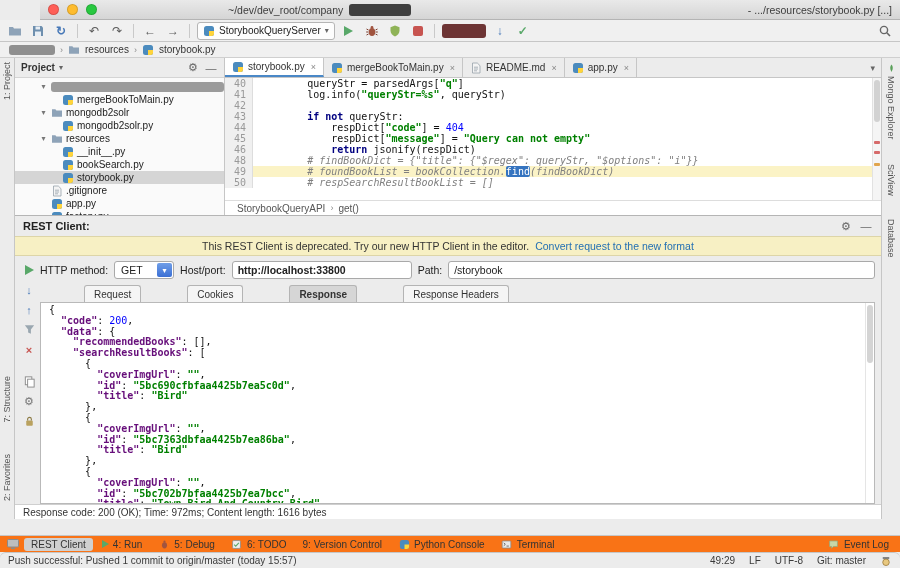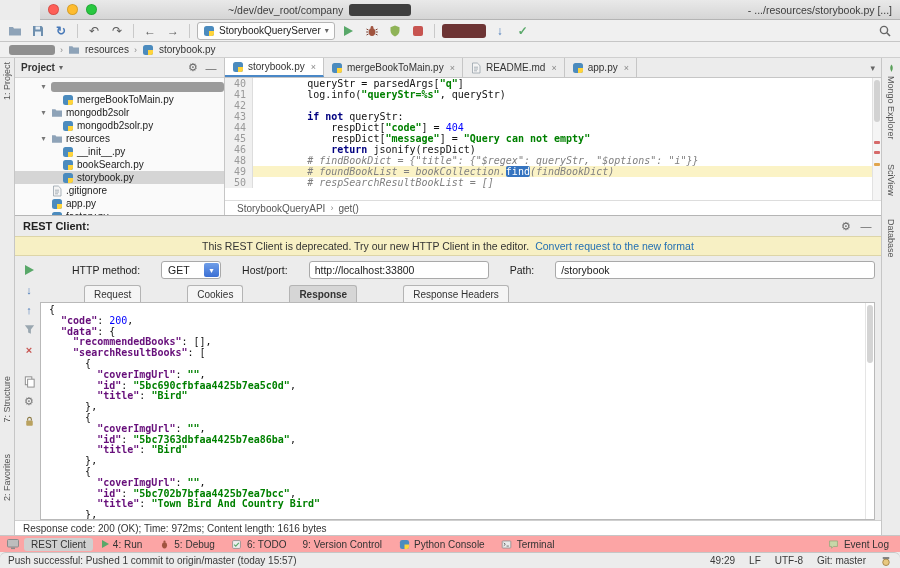--- a/index.html
+++ b/index.html
@@ -95,41 +95,41 @@
   .rest-title{font-weight:bold;color:#222;}
   .banner{height:20px;background:#f7f0c4;border-top:1px solid #ddd5a8;border-bottom:1px solid #ddd5a8;display:flex;align-items:center;justify-content:center;gap:6px;font-size:10.5px;color:#333;flex:none;}
   .banner a{color:#2470b3;text-decoration:none;}
   .rest-body{flex:1;display:flex;min-height:0;padding:2px 6px 0 3px;}
   .rest-tools{width:22px;display:flex;flex-direction:column;align-items:center;gap:5px;padding-top:4px;flex:none;}
   .ricon{width:15px;height:15px;display:inline-flex;align-items:center;justify-content:center;font-size:11px;color:#4879b8;font-weight:bold;}
   .ricon svg{width:13px;height:13px;}
   .ricon.red{color:#c75450;}
   .ricon.gray{color:#777;font-weight:normal;}
   .rest-content{flex:1;display:flex;flex-direction:column;min-width:0;}
-  .req-row{height:24px;display:flex;align-items:center;gap:21px;font-size:10.5px;color:#222;flex:none;margin-left:32px;}
+  .req-row{height:24px;display:flex;align-items:center;gap:6px;font-size:10.5px;color:#222;flex:none;}
   .req-row label{white-space:nowrap;}
   .select{height:18px;background:#fff;border:1px solid #a9a9a9;border-radius:3px;display:flex;align-items:center;padding-left:6px;width:60px;flex:none;}
   .sel-btn{margin-left:auto;margin-right:1px;width:15px;height:14px;background:linear-gradient(#6f9ee8,#3b6fd4);color:#fff;border-radius:2px;display:flex;align-items:center;justify-content:center;font-size:8px;}
   .tinput{height:18px;border:1px solid #a9a9a9;border-radius:3px;padding:0 5px;font-size:10.5px;font-family:"Liberation Sans",sans-serif;background:#fff;color:#222;}
-  .host-input{width:180px;flex:none;}
+  .host-input{width:180px;flex:none;font-weight:bold;}
   .path-input{flex:1;min-width:0;}
   .rtabs{height:20px;display:flex;align-items:flex-end;gap:2px;flex:none;}
   .rtab{height:17px;padding:0 9px;display:flex;align-items:center;border:1px solid #b4b4b4;border-bottom:none;background:#f5f5f5;font-size:10px;color:#333;border-radius:3px 3px 0 0;margin-left:44px;}
   .rtab.active{background:#d6d6d6;font-weight:bold;}
   .resp-area{flex:1;background:#fff;border:1px solid #b9b9b9;display:flex;min-height:0;}
   .resp-lines{flex:1;font-family:"DejaVu Sans Mono","Liberation Mono",monospace;font-size:10px;line-height:10.8px;white-space:pre;overflow:hidden;padding:2px 0 0 8px;color:#111;}
   .j-key{color:#660e7a;font-weight:bold;}
   .j-str{color:#008000;font-weight:bold;}
   .j-num{color:#0000ff;}
   .vscroll{width:9px;border-left:1px solid #e5e5e5;position:relative;flex:none;}
   .vthumb{position:absolute;top:2px;left:1px;right:1px;height:58px;background:#d4d4d4;border-radius:3px;}
   .resp-status{height:15px;display:flex;align-items:center;padding:0 8px;font-size:10px;color:#333;border-top:1px solid #cfcfcf;background:#ffffff;flex:none;}
 
   
-  .toolbuttons{height:17px;background:#fca5a5;border-top:1px solid #c6c6c6;display:flex;align-items:center;gap:2px;padding:0 4px;font-size:10px;color:#333;flex:none;}
+  .toolbuttons{height:17px;background:#f97316;border-top:1px solid #c6c6c6;display:flex;align-items:center;gap:2px;padding:0 4px;font-size:10px;color:#333;flex:none;margin-top:16px;}
   .twb{display:inline-flex;align-items:center;gap:4px;padding:1px 7px;border-radius:3px;white-space:nowrap;}
   .twb.active{background:#d0d0d0;}
   .twb .mini-icon svg{width:11px;height:11px;}
   .statusbar{height:16px;background:#ececec;border-top:1px solid #c6c6c6;display:flex;align-items:center;padding:0 8px;font-size:10px;color:#3a3a3a;gap:14px;flex:none;border-radius:6px;}
   .sb-item{white-space:nowrap;}
 </style>
 </head>
 <body>
 
 <div class="titlebar">

